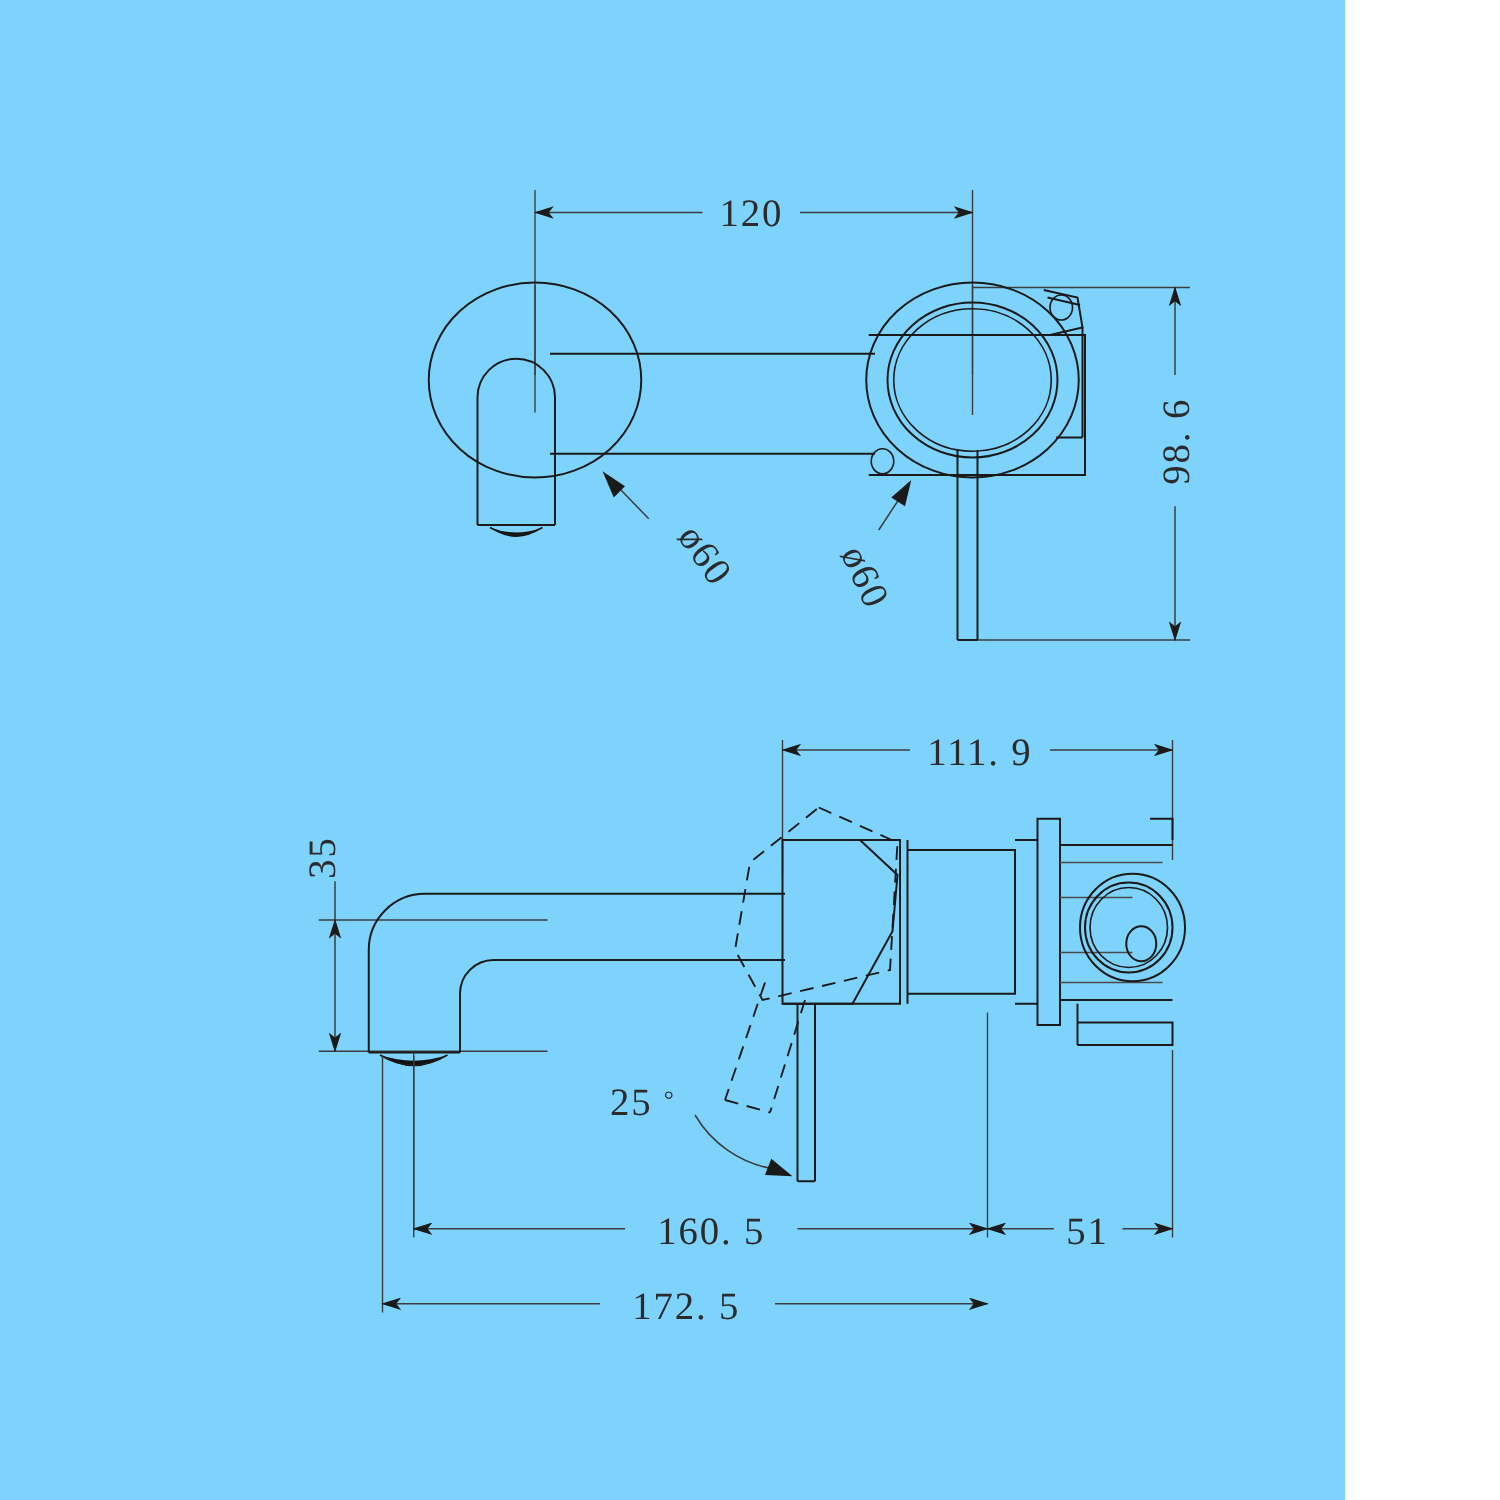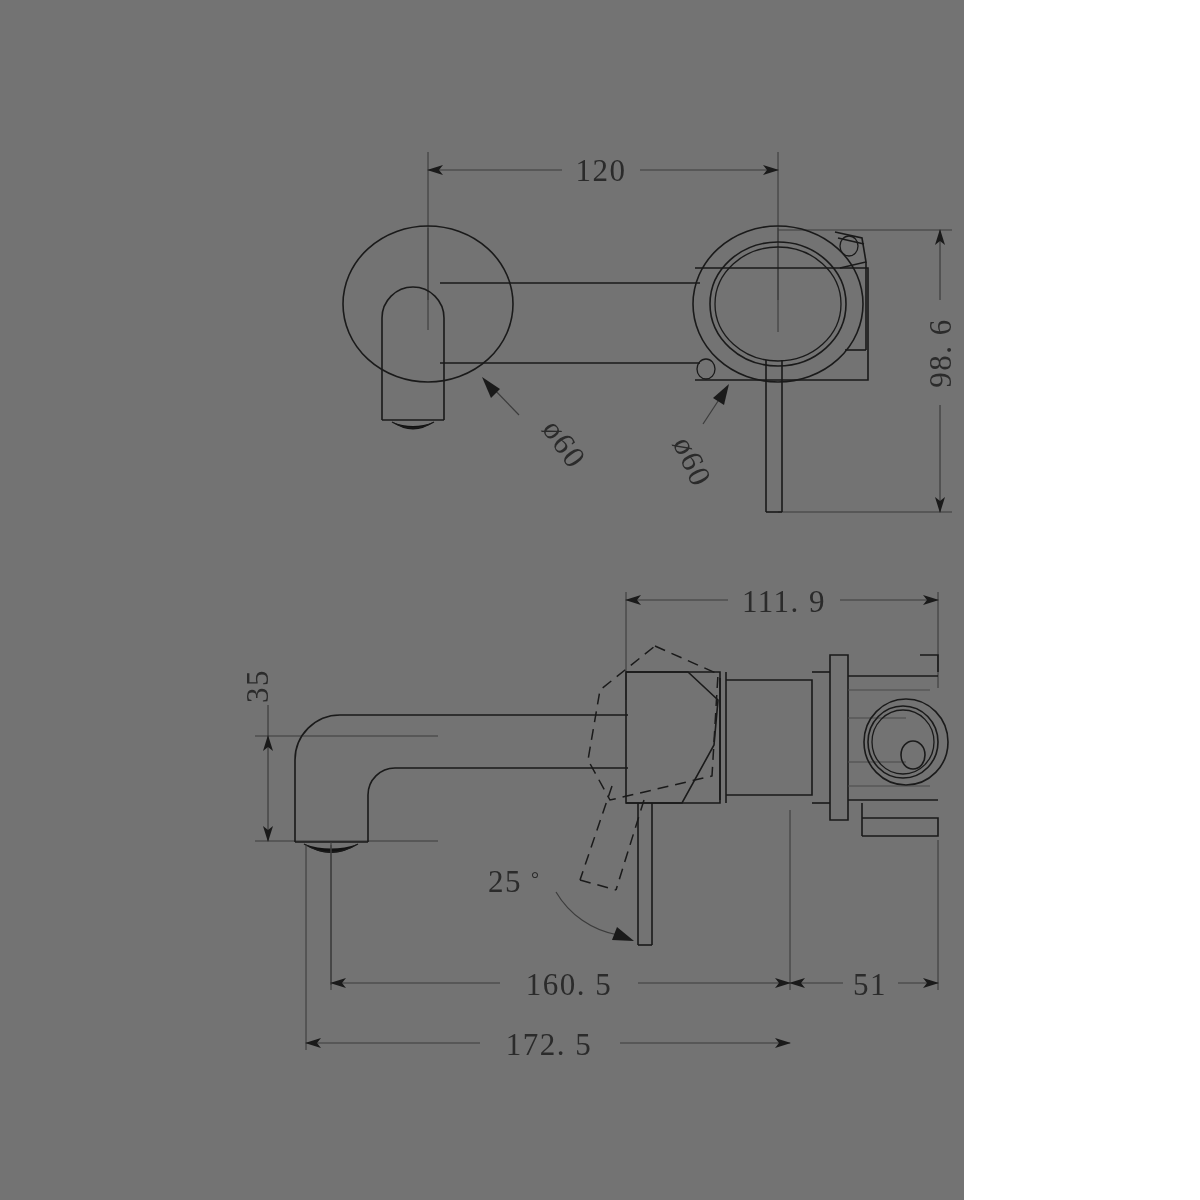--- a/index.html
+++ b/index.html
@@ -2,23 +2,23 @@
 <html><head>
 <meta charset="utf-8">
 <style>
   html, body {
     margin: 0;
     padding: 0;
     background: #ffffff;
   }
   #sheet {
     position: relative;
-    width: 964px;
+    width: 1076px;
     height: 1200px;
-    background: #737373;
+    background: #7dd3fc;
     font-family: "Liberation Serif", serif;
     overflow: hidden;
   }
   svg { display: block; }
   .ln   { stroke: #1a1a1a; stroke-width: 1.6; fill: none; stroke-linecap: butt; }
   .ln-t { stroke: #1a1a1a; stroke-width: 1.3; fill: none; }
   .ln-h { stroke: #4a4a4a; stroke-width: 1.2; fill: none; }  
   .dim  { stroke: #3c3c3c; stroke-width: 1.2; fill: none; }
   .ext  { stroke: #3c3c3c; stroke-width: 1.1; fill: none; }
   .dash { stroke: #1a1a1a; stroke-width: 1.5; fill: none; stroke-dasharray: 11 7; }

